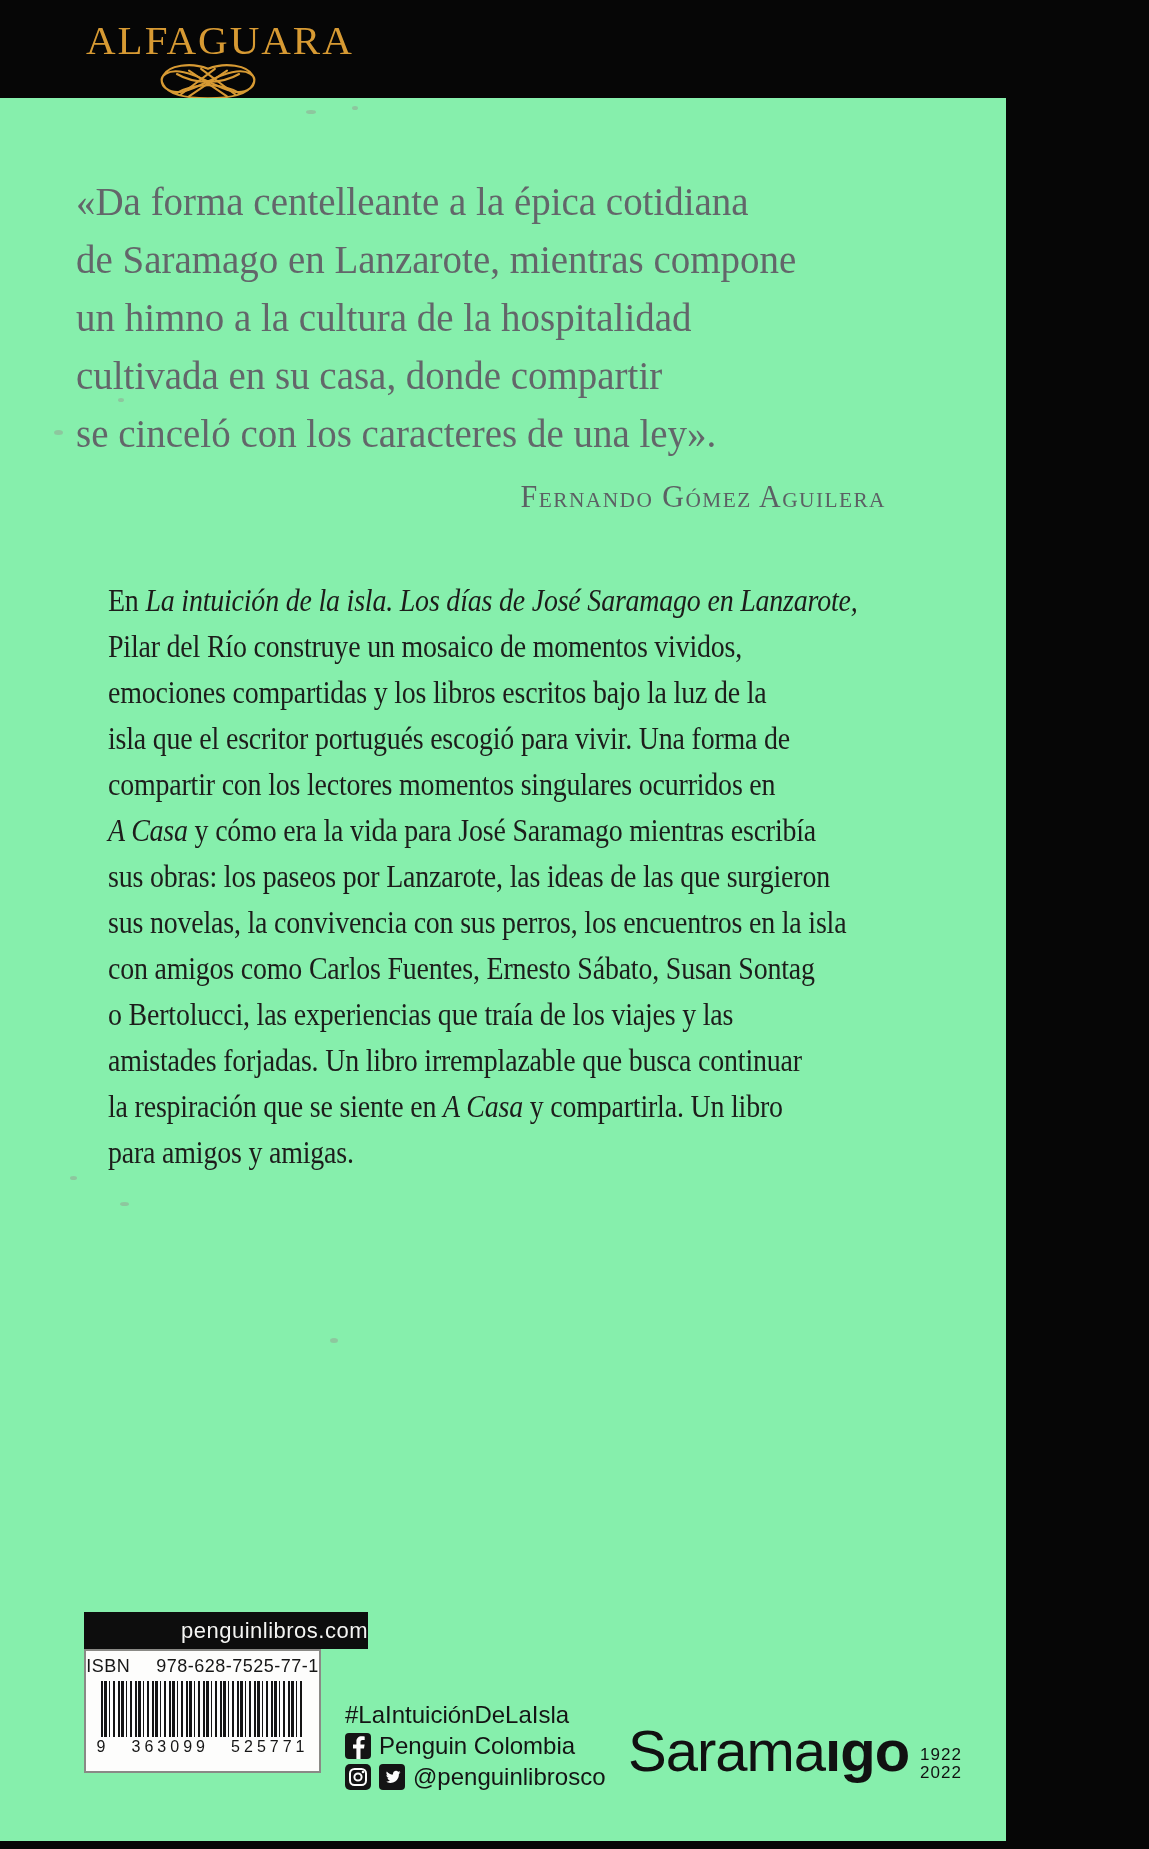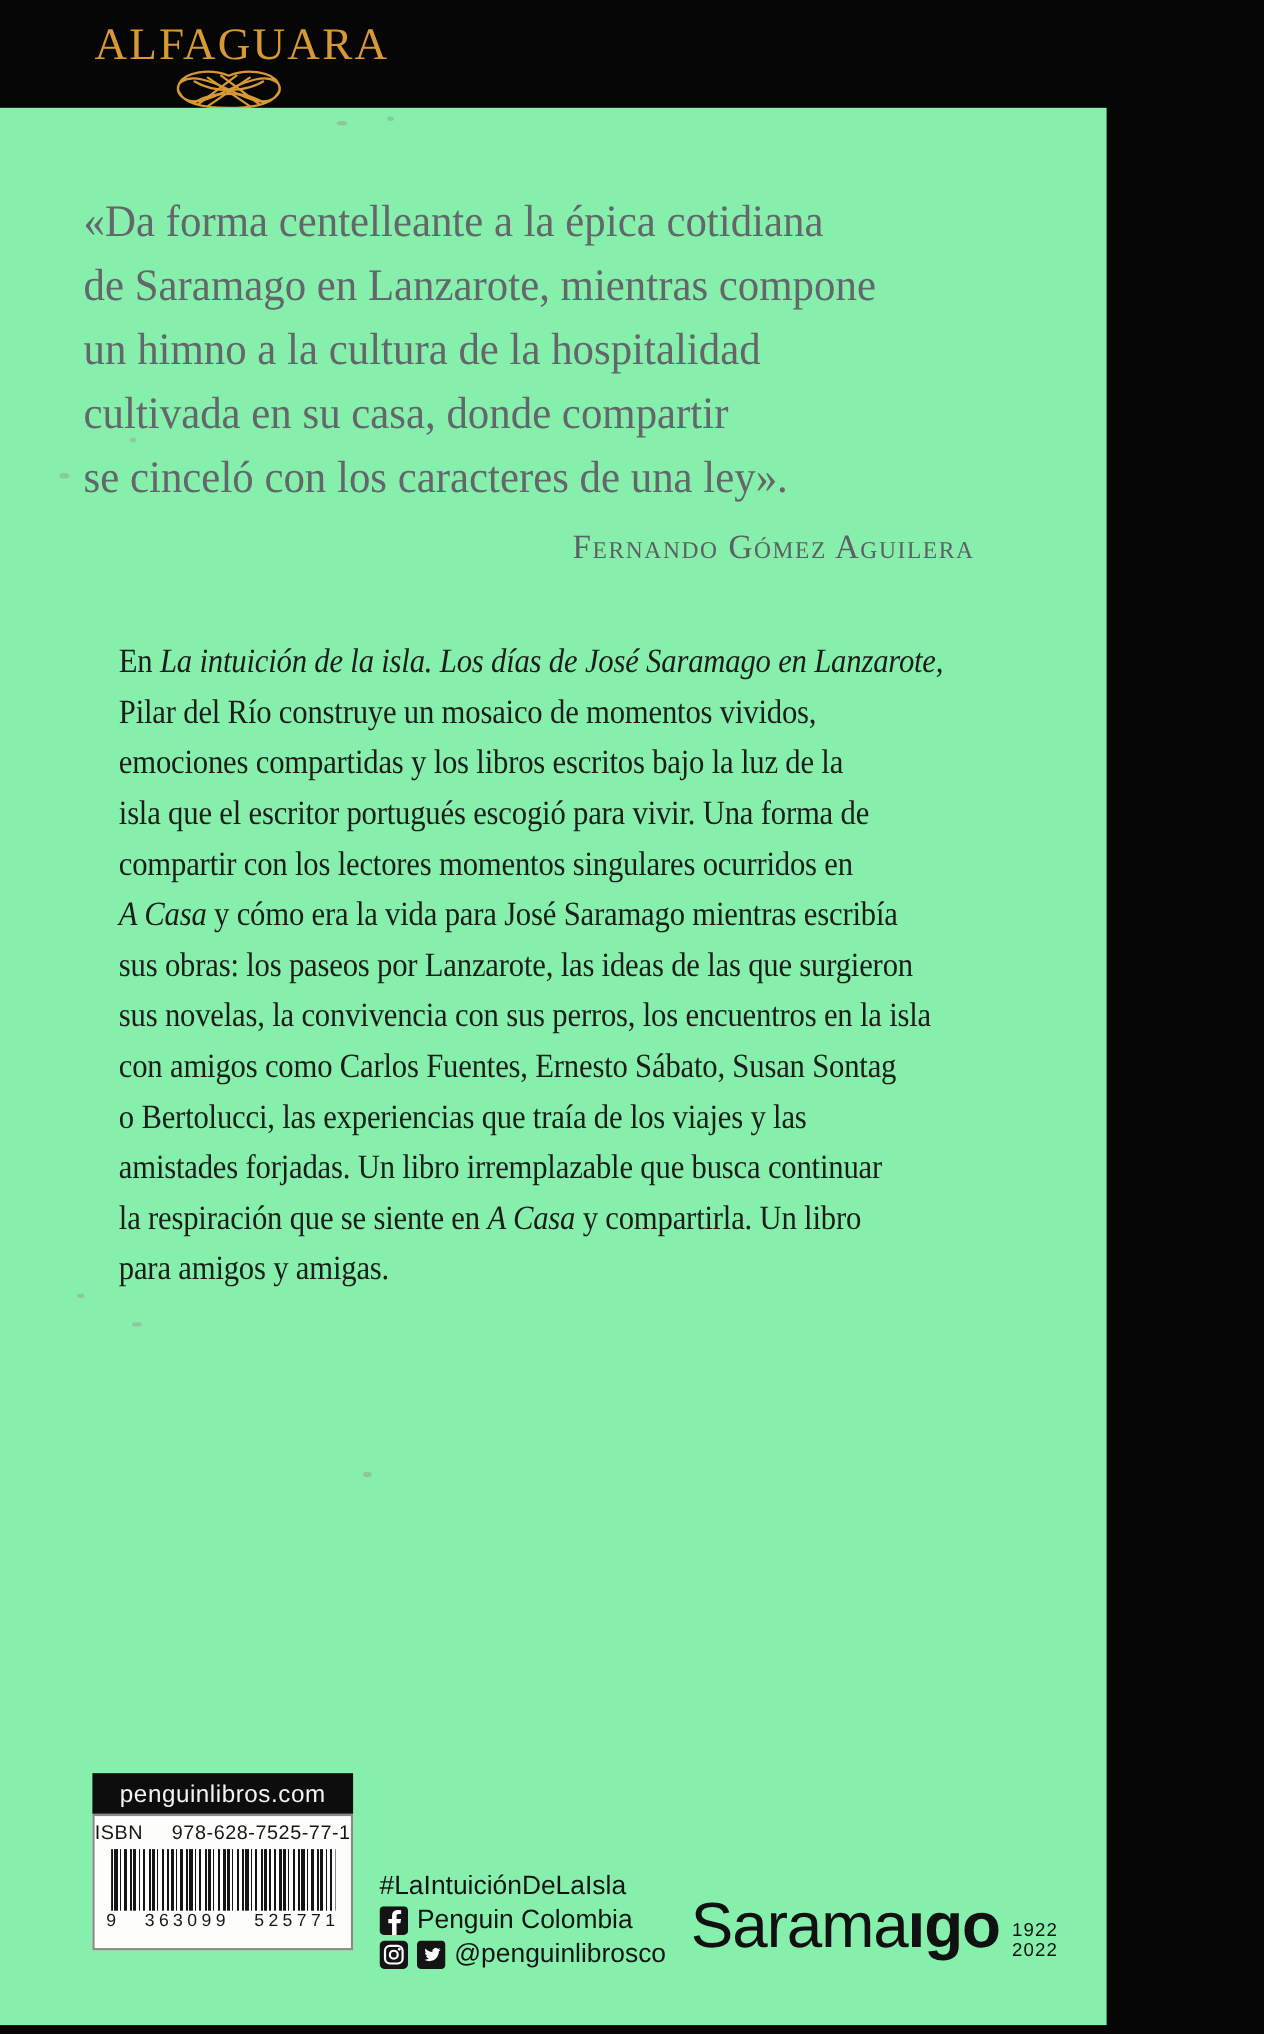--- a/index.html
+++ b/index.html
@@ -21,21 +21,21 @@
                transform-origin:100% 50%;white-space:nowrap;}
   
   .para{position:absolute;left:76px;width:880px;color:#1D1D1B;font-size:31px;line-height:46px;margin-left:32px;}
   .para .tline{transform:scaleX(.9);transform-origin:0 50%;white-space:nowrap;letter-spacing:-.2px;}
   .p1{top:480px;}
   .p2{top:1137px;}
   .it{font-style:italic;}
   
   .web-bar{position:absolute;left:84px;top:1514px;width:237px;height:37px;background:#0D0D0D;
            color:#F4F4F2;font-family:"Liberation Sans",sans-serif;font-size:22px;line-height:37px;
-           text-align:center;letter-spacing:.5px;}
+           text-align:right;letter-spacing:.5px;padding-left:47px;}
   .isbn-box{position:absolute;left:84px;top:1551px;width:237px;height:124px;background:#FDFDFC;
             border:2px solid #8A8A86;box-sizing:border-box;text-align:center;}
   .isbn-line{margin-top:5px;font-family:"Liberation Sans",sans-serif;font-size:18px;color:#161616;
              letter-spacing:.5px;white-space:nowrap;}
   .isbn-line .lbl{margin-right:26px;}
   .barcode{width:204px;height:56px;margin:4px auto 0;
            background:repeating-linear-gradient(90deg,#141414 0 2px,#fdfdfc 2px 3px,#141414 3px 6px,
            #fdfdfc 6px 8px,#141414 8px 9px,#fdfdfc 9px 12px,#141414 12px 14px,#fdfdfc 14px 17px);}
   .barcode-digits{display:flex;justify-content:space-between;width:212px;margin:1px auto 0;
                   font-family:"Liberation Sans",sans-serif;font-size:16px;color:#161616;letter-spacing:4px;}

